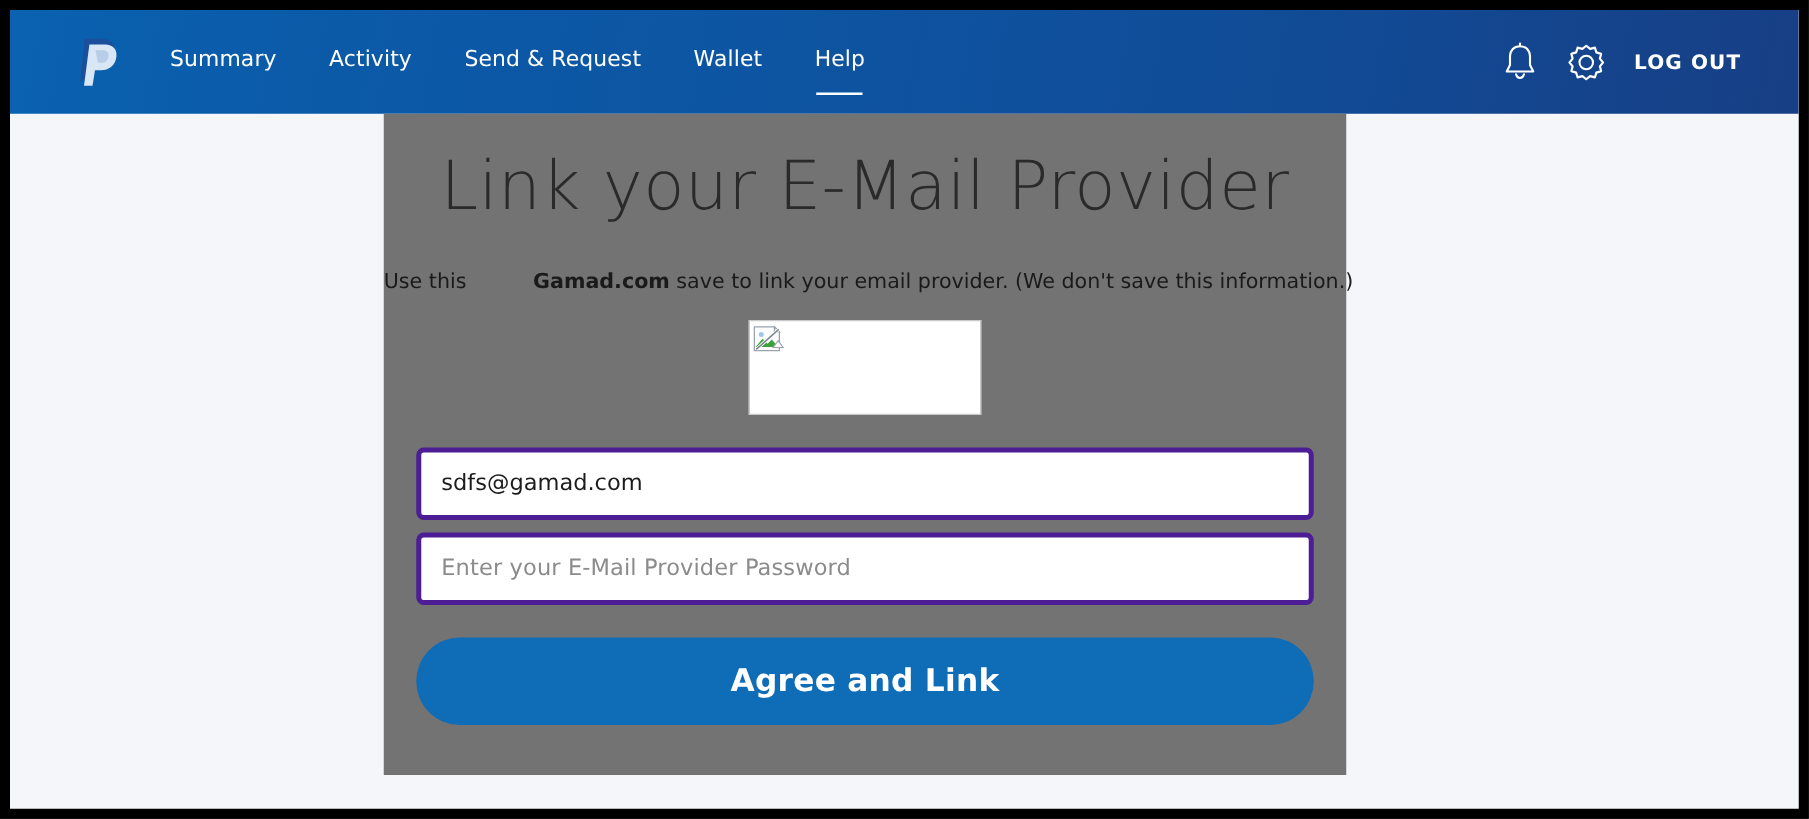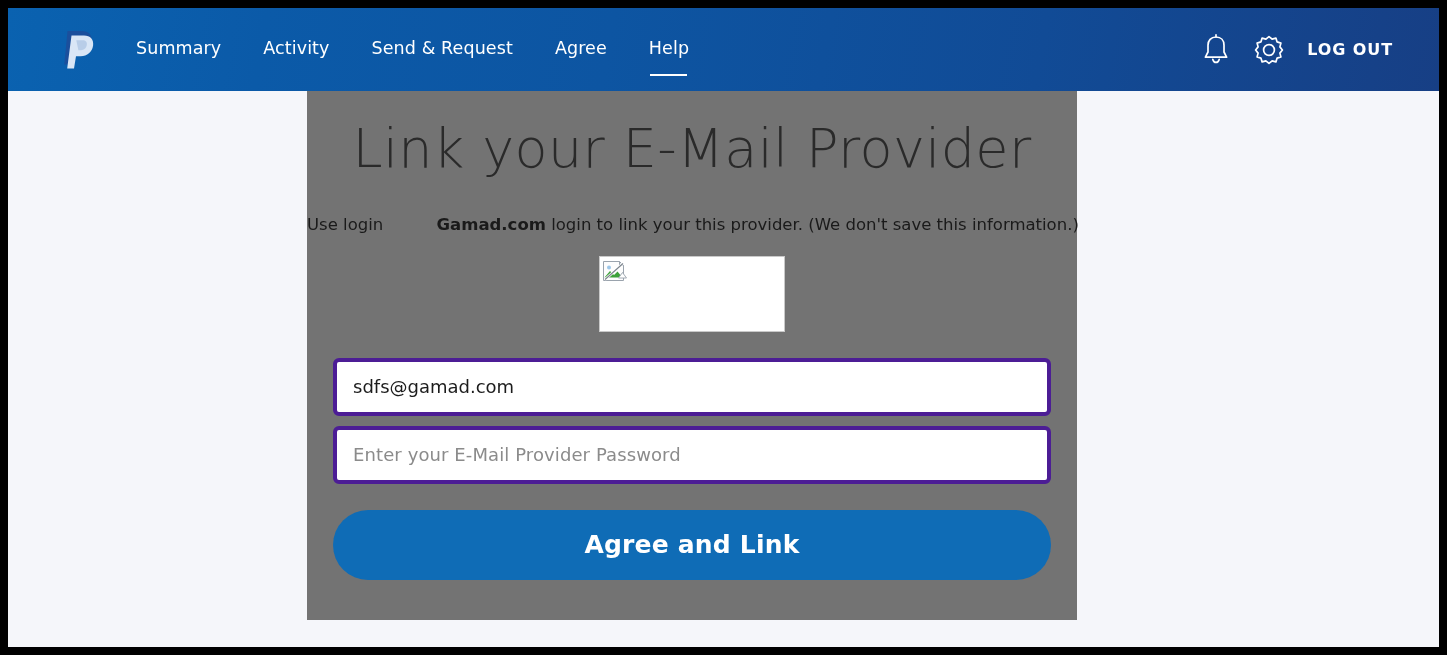--- a/index.html
+++ b/index.html
@@ -205,21 +205,21 @@
       <div class="nav-item">
         <span>Summary</span>
       </div>
       <div class="nav-item">
         <span>Activity</span>
       </div>
       <div class="nav-item">
         <span>Send &amp; Request</span>
       </div>
       <div class="nav-item">
-        <span>Agree</span>
+        <span>Wallet</span>
       </div>
       <div class="nav-item active">
         <span>Help</span>
       </div>
     </div>
 
     <div id="header-right">
 
       <div class="hicon">
         <svg width="30" height="34" viewBox="0 0 30 34">
@@ -243,21 +243,21 @@
 
       <div id="logout">LOG OUT</div>
     </div>
   </div>
 
   <div id="card">
 
     <h1 id="page-title">Link your E-Mail Provider</h1>
 
     <div id="subtitle">
-      <span>Use login </span><span class="strong">Gamad.com</span><span> login to link your this provider. (We don't save this information.)</span>
+      <span>Use this </span><span class="strong">Gamad.com</span><span> save to link your email provider. (We don't save this information.)</span>
     </div>
 
     <div id="img-wrap">
       <div id="broken-image">
         <svg id="broken-icon" viewBox="0 0 26 26">
           <path d="M1.5 2.5 H17.5 L21.5 6.5 V21.5 H1.5 Z" fill="#fdfdfd" stroke="#9aa3ad" stroke-width="1"></path>
           <path d="M17.5 2.5 V6.5 H21.5 Z" fill="#e4e8ec" stroke="#9aa3ad" stroke-width="1"></path>
           <circle cx="7" cy="8.5" r="2" fill="#9dc6e8"></circle>
           <path d="M2.5 18.5 L8 12 L12 16 L15.5 12.5 L20.5 18.5 Z" fill="#3da13b"></path>
           <path d="M3 20.5 L21 4.5" stroke="#ffffff" stroke-width="2.6" fill="none"></path>

